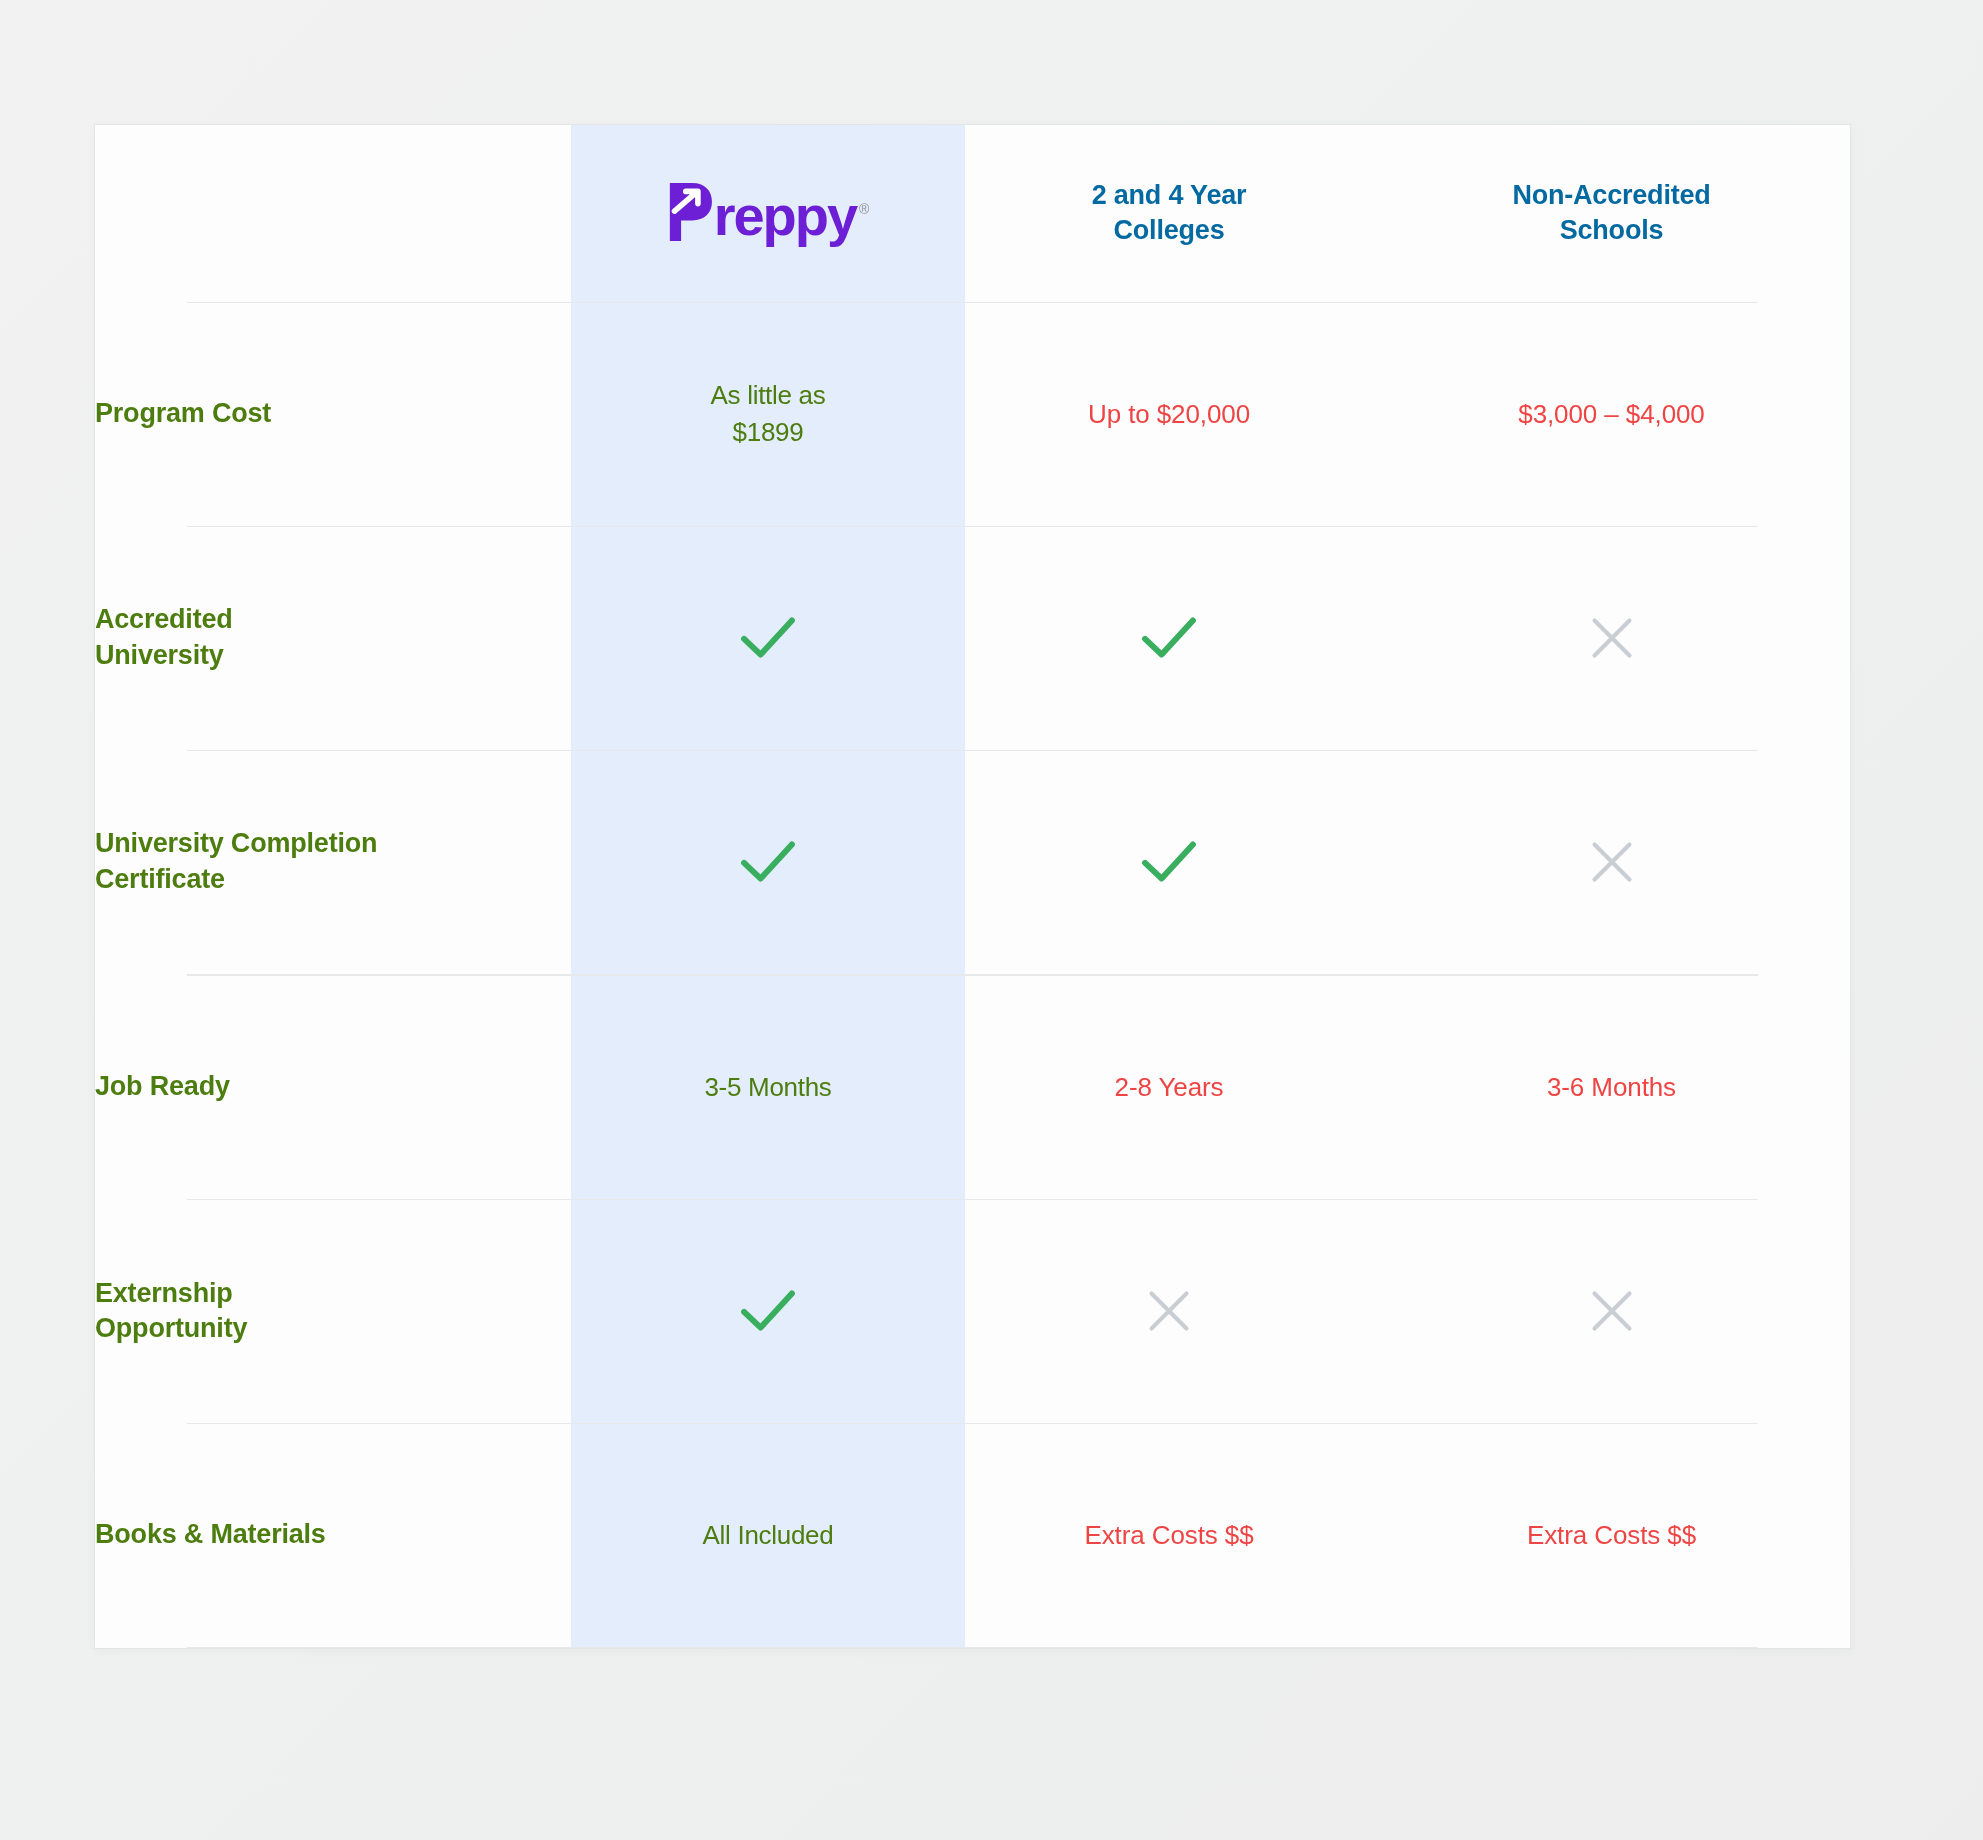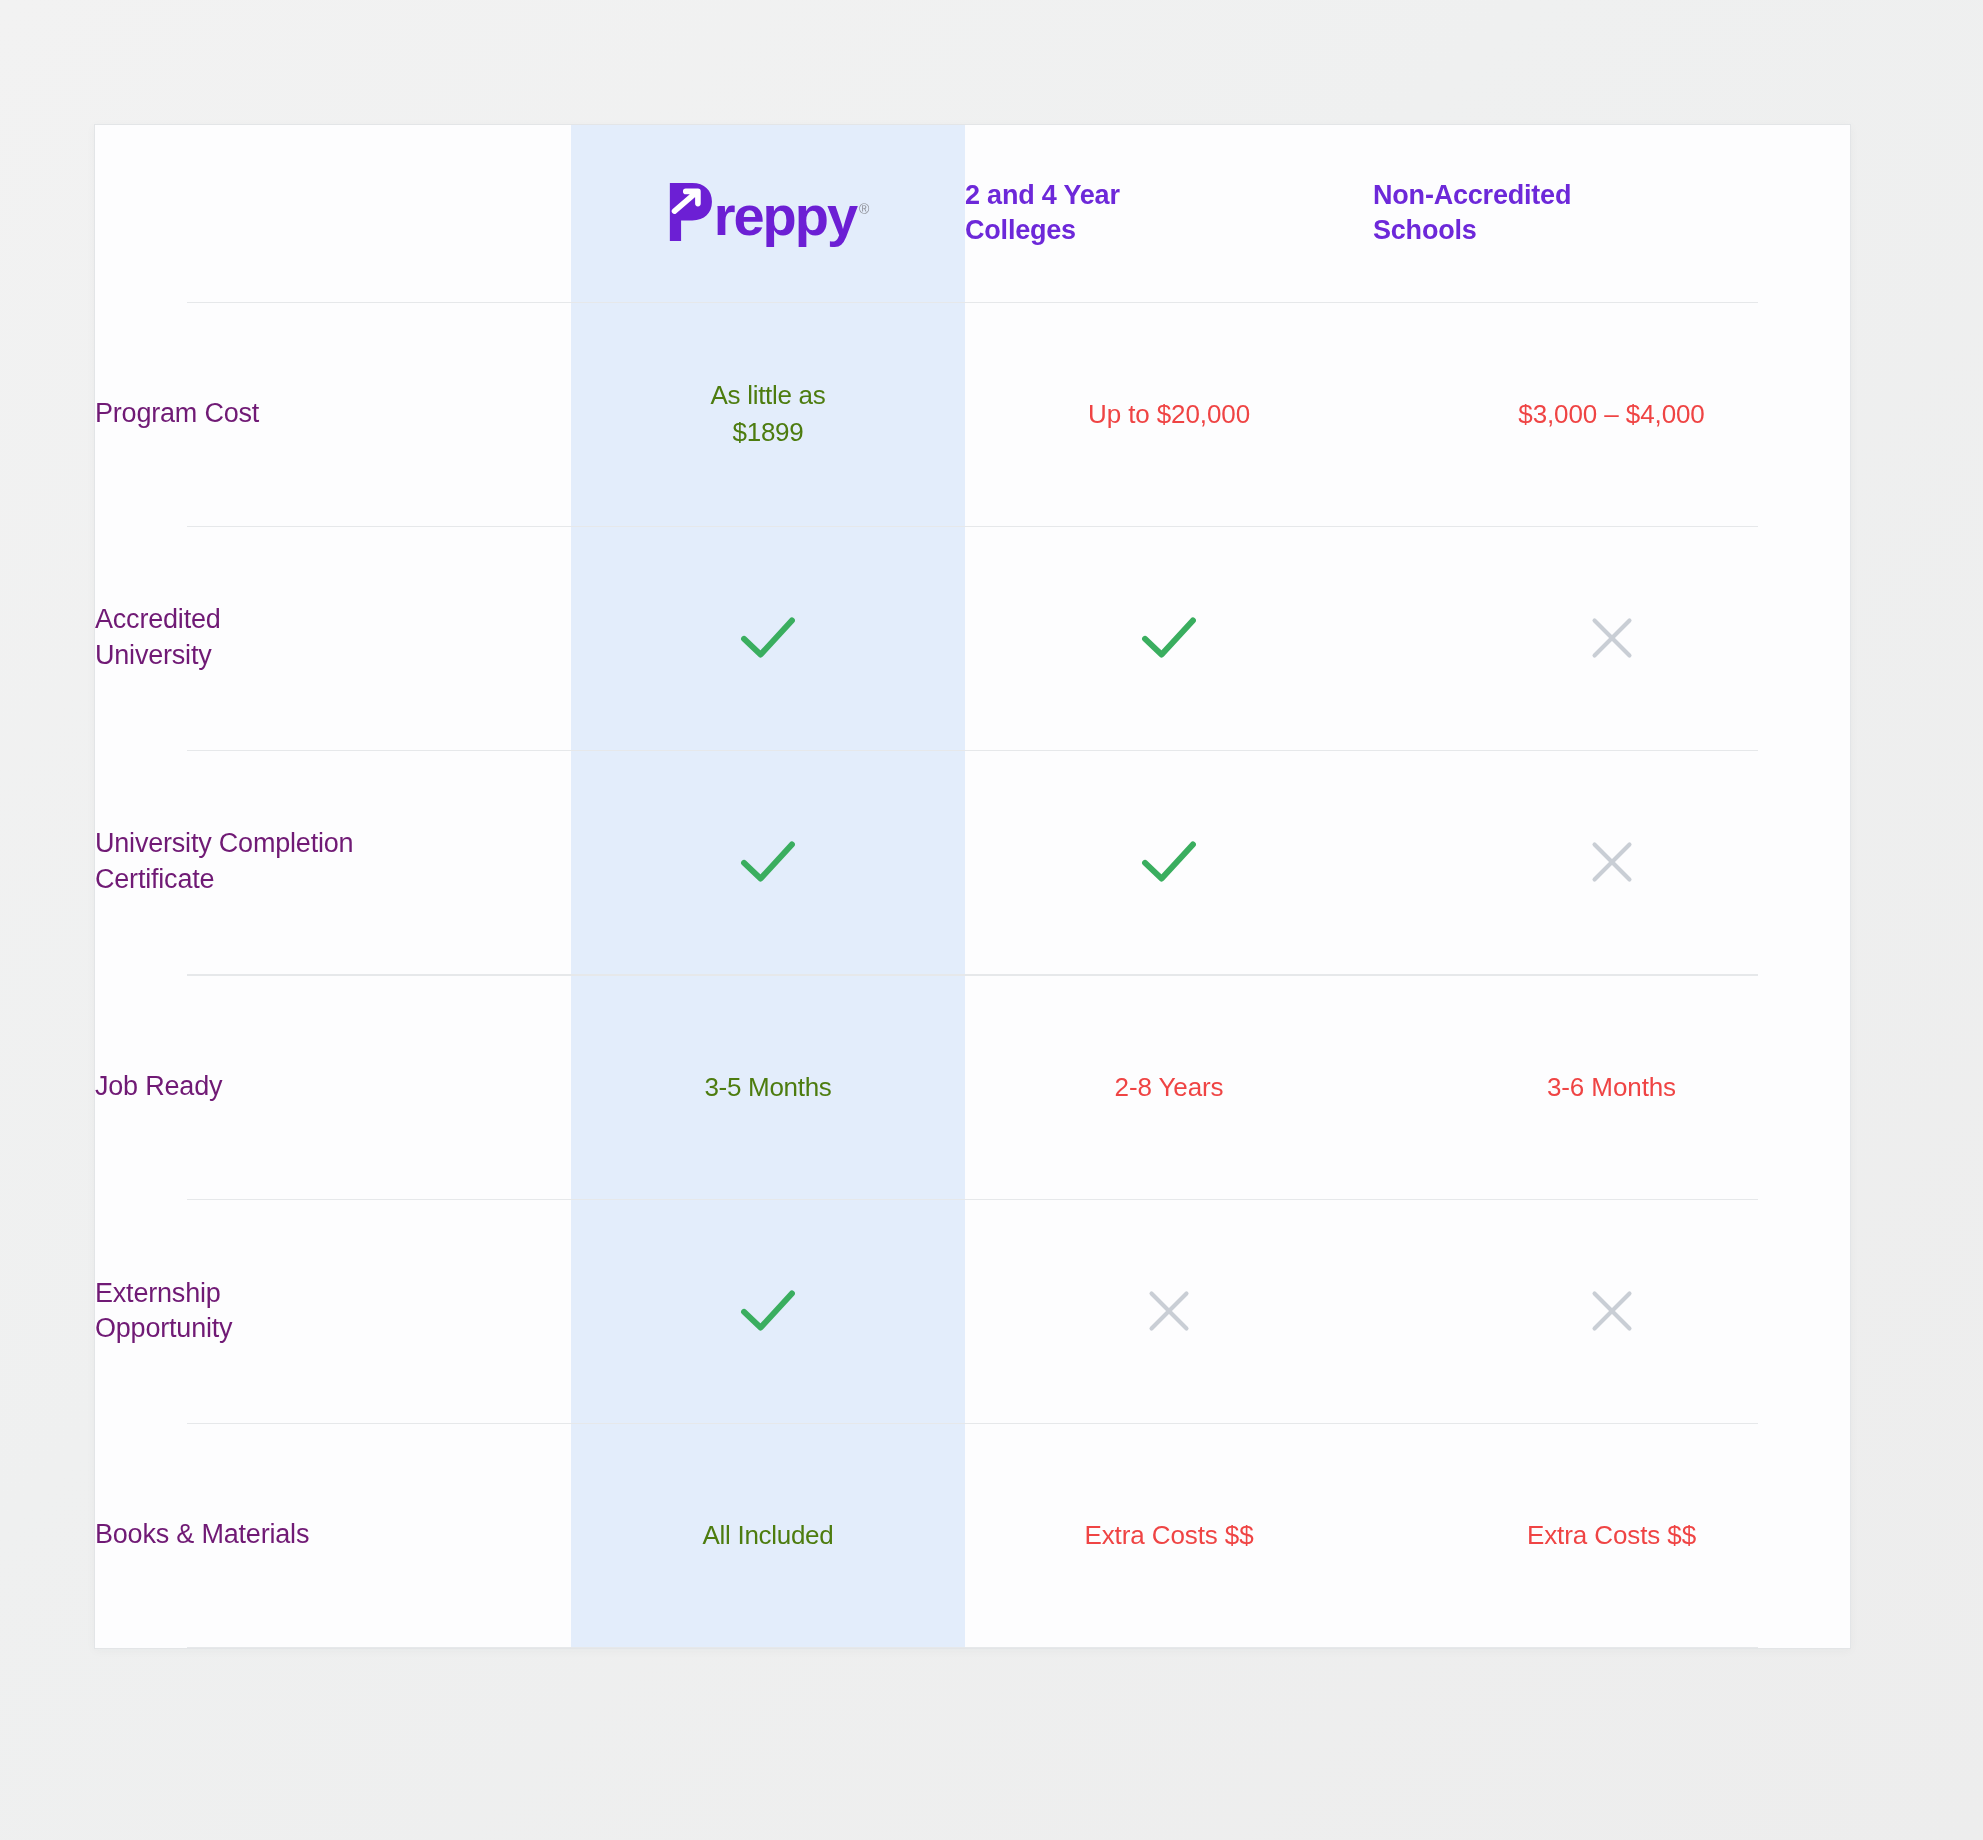--- a/index.html
+++ b/index.html
@@ -94,45 +94,46 @@
   }
   .logo-tm {
     font-size: 14px;
     color: #8d8f96;
     vertical-align: 20.4px;
     margin-left: 2.8px;
     font-weight: 400;
   }
 
   .col-head {
+    text-align: center;
     font-size: 27px;
     font-weight: 700;
-    color: #6d28d9;
+    color: #0369a1;
     line-height: 1.32;
     letter-spacing: -0.2px;
   }
 
   
   .divider-cell {
     height: 0.9px;
     padding: 0;
   }
   .divider-line {
     height: 0.9px;
     background: #e6e8ea;
     margin: 0 92px;
   }
 
   
   .data-row td { height: 173px; }
 
   .rl {
     font-size: 27px;
-    font-weight: 400;
-    color: #701a75;
+    font-weight: 700;
+    color: #4d7c0f;
     line-height: 1.32;
     letter-spacing: -0.2px;
     padding-left: 92px;
     text-align: left;
   }
 
   .cell {
     text-align: center;
     font-size: 26px;
     color: #ef4444;

